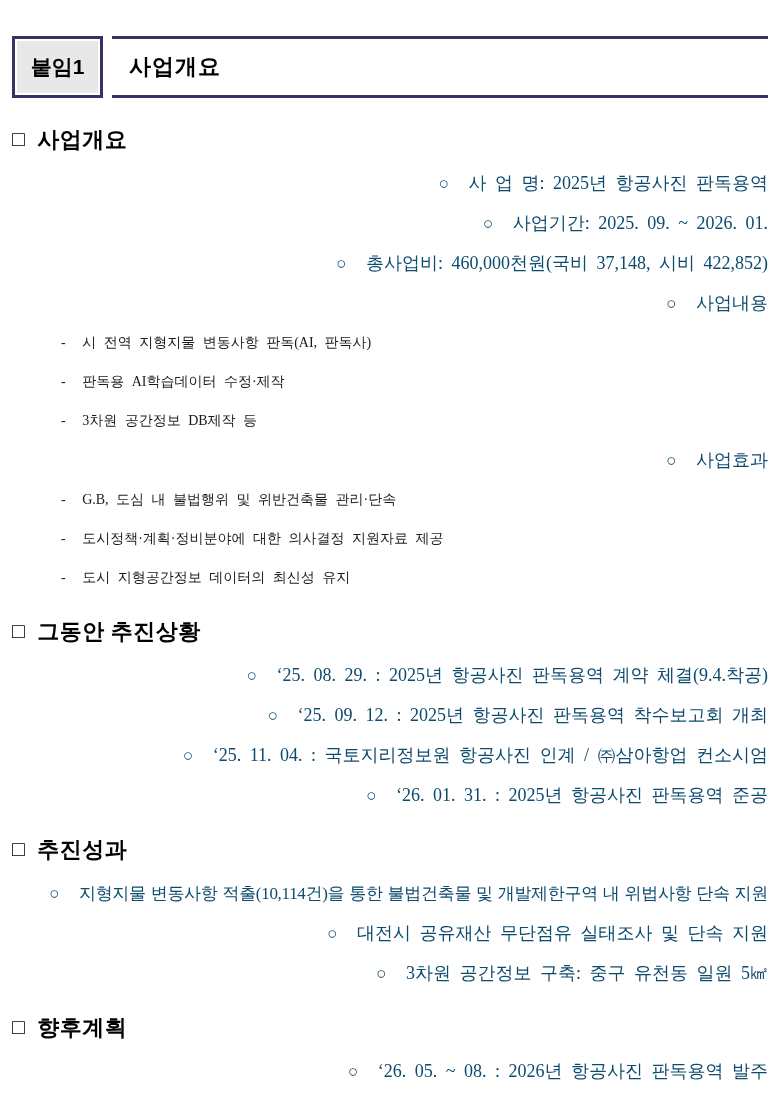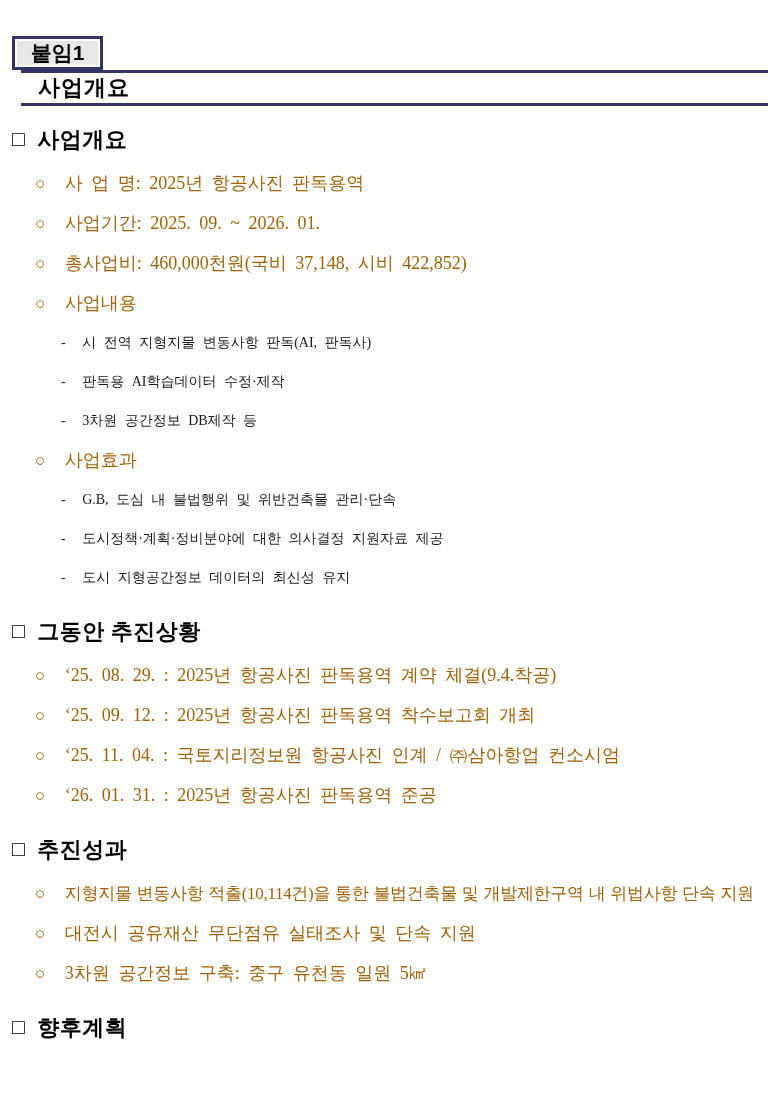--- a/index.html
+++ b/index.html
@@ -19,21 +19,20 @@
     width: 779px;
     height: 1113px;
     padding: 36px 11px 0 12px;
   }
 
   
   .doc-header {
     display: flex;
     align-items: stretch;
     height: 62px;
-    flex-direction: column;
   }
   .attach-box {
     box-sizing: border-box;
     width: 91px;
     border: 3px solid #333368;
     background: #e8e8e8;
     box-shadow: inset 0 0 0 2px #ffffff;
     display: flex;
     align-items: center;
     justify-content: center;
@@ -76,22 +75,23 @@
     font-size: 21px;
     margin-right: 12px;
     line-height: 1;
     transform: translateY(-1px);
   }
   .item {
     margin: 0 0 15px 23px;
     font-size: 18px;
     line-height: 24px;
     word-spacing: 4px;
-    color: #a16207;
+    color: #0c4a6e;
     white-space: nowrap;
+    text-align: right;
   }
   .item .cir {
     font-size: 17px;
     margin-right: 11px;
   }
   .subitem {
     margin: 0 0 15px 49px;
     font-size: 14px;
     line-height: 24px;
     word-spacing: 4px;
@@ -212,15 +212,19 @@
       <span class="cir">○</span>
       <span class="txt">3차원 공간정보 구축: 중구 유천동 일원 5㎢</span>
     </div>
   </section>
 
   <section>
     <h2 class="sec-h">
       <span class="sq">□</span>
       <span>향후계획</span>
     </h2>
+    <div class="item">
+      <span class="cir">○</span>
+      <span class="txt">‘26. 05. ~ 08. : 2026년 항공사진 판독용역 발주</span>
+    </div>
   </section>
 
 </div>
 
 </body></html>

